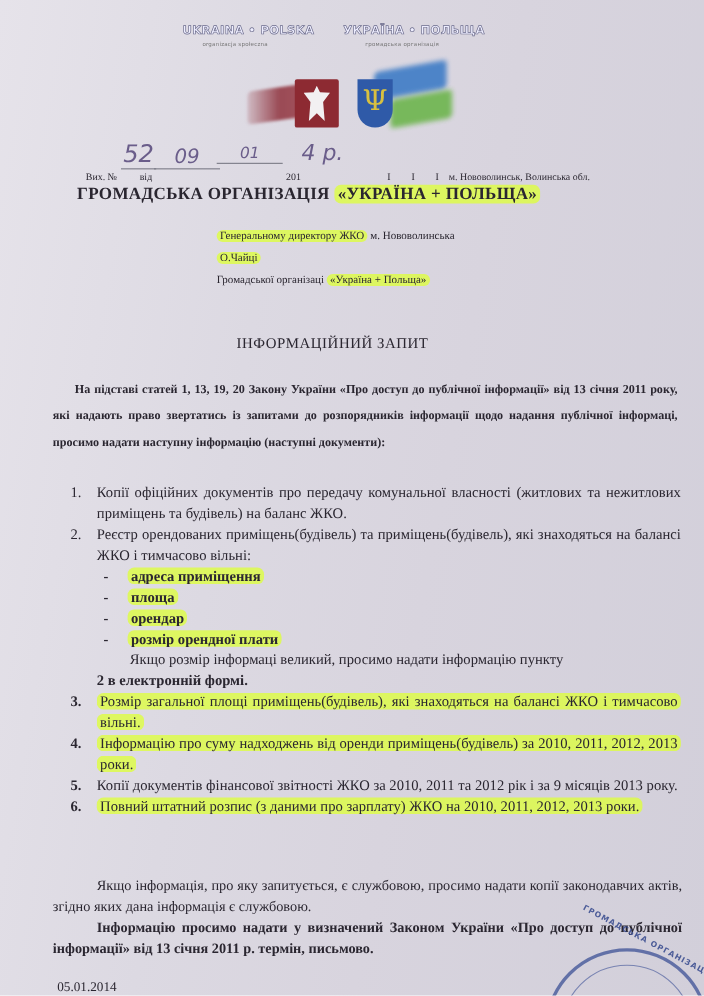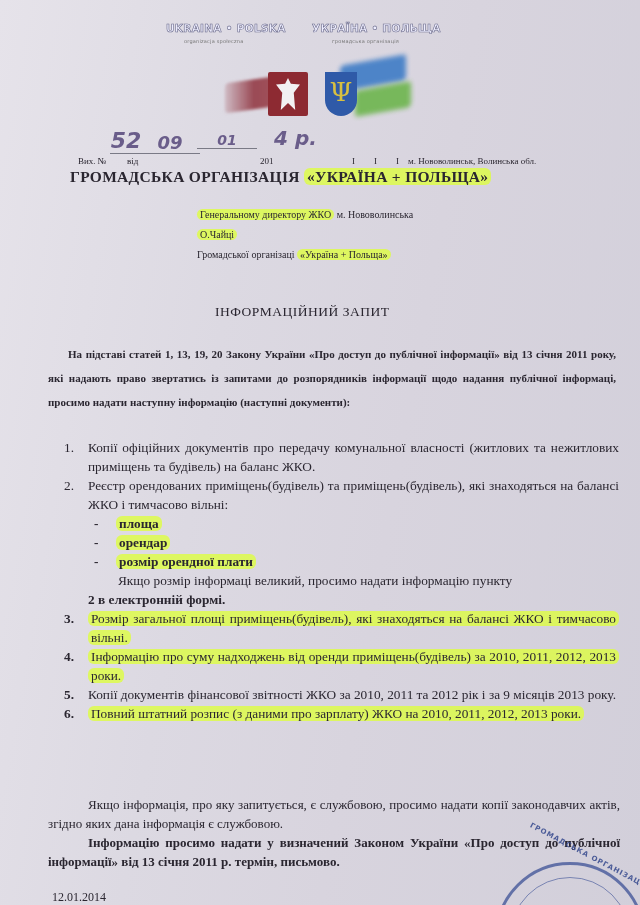--- a/index.html
+++ b/index.html
@@ -27,21 +27,21 @@
     .eagle { position: absolute; left: 108px; top: 56px; width: 40px; height: 44px; background: #8d2a32; border-radius: 2px; }
     .eagle::before { content: ""; position: absolute; left: 8px; top: 6px; width: 24px; height: 32px; background: #f2f0f2; clip-path: polygon(50% 0, 62% 18%, 100% 20%, 74% 46%, 80% 100%, 50% 78%, 20% 100%, 26% 46%, 0 20%, 38% 18%); }
     .trident { position: absolute; left: 165px; top: 56px; width: 32px; height: 44px; background: #2f5aa8; border-radius: 0 0 16px 16px; }
     .trident::before { content: "Ψ"; position: absolute; left: 0; width: 32px; top: 5px; text-align: center; font-family: "DejaVu Serif", serif; font-size: 26px; color: #d8c040; }
     .flag-ua-top { position: absolute; left: 180px; top: 44px; width: 66px; height: 26px; background: #3e7cc6; border-radius: 4px; transform: skewY(-10deg); filter: blur(2.5px); opacity: .9; }
     .flag-ua-bot { position: absolute; left: 195px; top: 70px; width: 56px; height: 26px; background: #6db54d; border-radius: 4px; transform: skewY(-10deg); filter: blur(2.5px); opacity: .9; }
 
     
     .outgoing { position: absolute; left: 30px; top: 130px; width: 600px; height: 26px; font-size: 9px; }
     .outgoing .lbl { position: absolute; top: 26px; }
-    .hand { font-family: "DejaVu Sans", sans-serif; font-style: italic; color: #6a5d8a; font-weight: bold; }
+    .hand { font-family: "DejaVu Sans", sans-serif; font-style: italic; color: #6a5d8a; font-weight: normal; }
     .ul { border-bottom: 1px solid #7a7a86; }
 
     .org-title { position: absolute; left: 70px; top: 168px; font-size: 15.5px; font-weight: bold; letter-spacing: 0.3px; }
 
     .addressee { position: absolute; left: 197px; top: 205px; font-size: 10px; line-height: 20px; }
 
     .doc-title { position: absolute; left: 215px; top: 304px; font-size: 13.5px; letter-spacing: 0.5px; }
 
     .intro { position: absolute; left: 48px; top: 342px; width: 568px; font-size: 11px; font-weight: bold; line-height: 24px; text-align: justify; text-indent: 20px; }
 
@@ -111,20 +111,21 @@
     <li>
       <span class="num">1.</span>
       <span>Копії офіційних документів про передачу комунальної власності (житлових та нежитлових приміщень та будівель) на баланс ЖКО.</span>
     </li>
     <li>
       <span class="num">2.</span>
       <span>Реєстр орендованих приміщень(будівель) та приміщень(будівель), які знаходяться на балансі ЖКО і тимчасово вільні:</span>
     </li>
     <li style="padding-left:0;">
       <ul class="sub">
+        <li><span class="hl">адреса приміщення</span></li>
         <li><span class="hl">площа</span></li>
         <li><span class="hl">орендар</span></li>
         <li><span class="hl">розмір орендної плати</span></li>
       </ul>
     </li>
     <li class="note"><span>Якщо розмір інформаці великий, просимо надати інформацію пункту</span></li>
     <li><span class="bold">2 в електронній формі.</span></li>
     <li>
       <span class="num bold">3.</span>
       <span class="hl">Розмір загальної площі приміщень(будівель), які знаходяться на балансі ЖКО і тимчасово вільні.</span>
@@ -139,18 +140,18 @@
     </li>
     <li>
       <span class="num bold">6.</span>
       <span class="hl">Повний штатний розпис (з даними про зарплату) ЖКО на 2010, 2011, 2012, 2013 роки.</span>
     </li>
   </ul>
 
   <p class="para-a">Якщо інформація, про яку запитується, є службовою, просимо надати копії законодавчих актів, згідно яких дана інформація є службовою.</p>
   <p class="para-b">Інформацію просимо надати у визначений Законом України «Про доступ до публічної інформації» від 13 січня 2011 р. термін, письмово.</p>
 
-  <div class="date">12.01.2014</div>
+  <div class="date">05.01.2014</div>
 
   <div class="stamp">
     <span class="stamp-text">ГРОМАДСЬКА ОРГАНІЗАЦІЯ «УКРАЇНА • ПОЛЬЩА»</span>
   </div>
 </div>
 
 </body></html>

